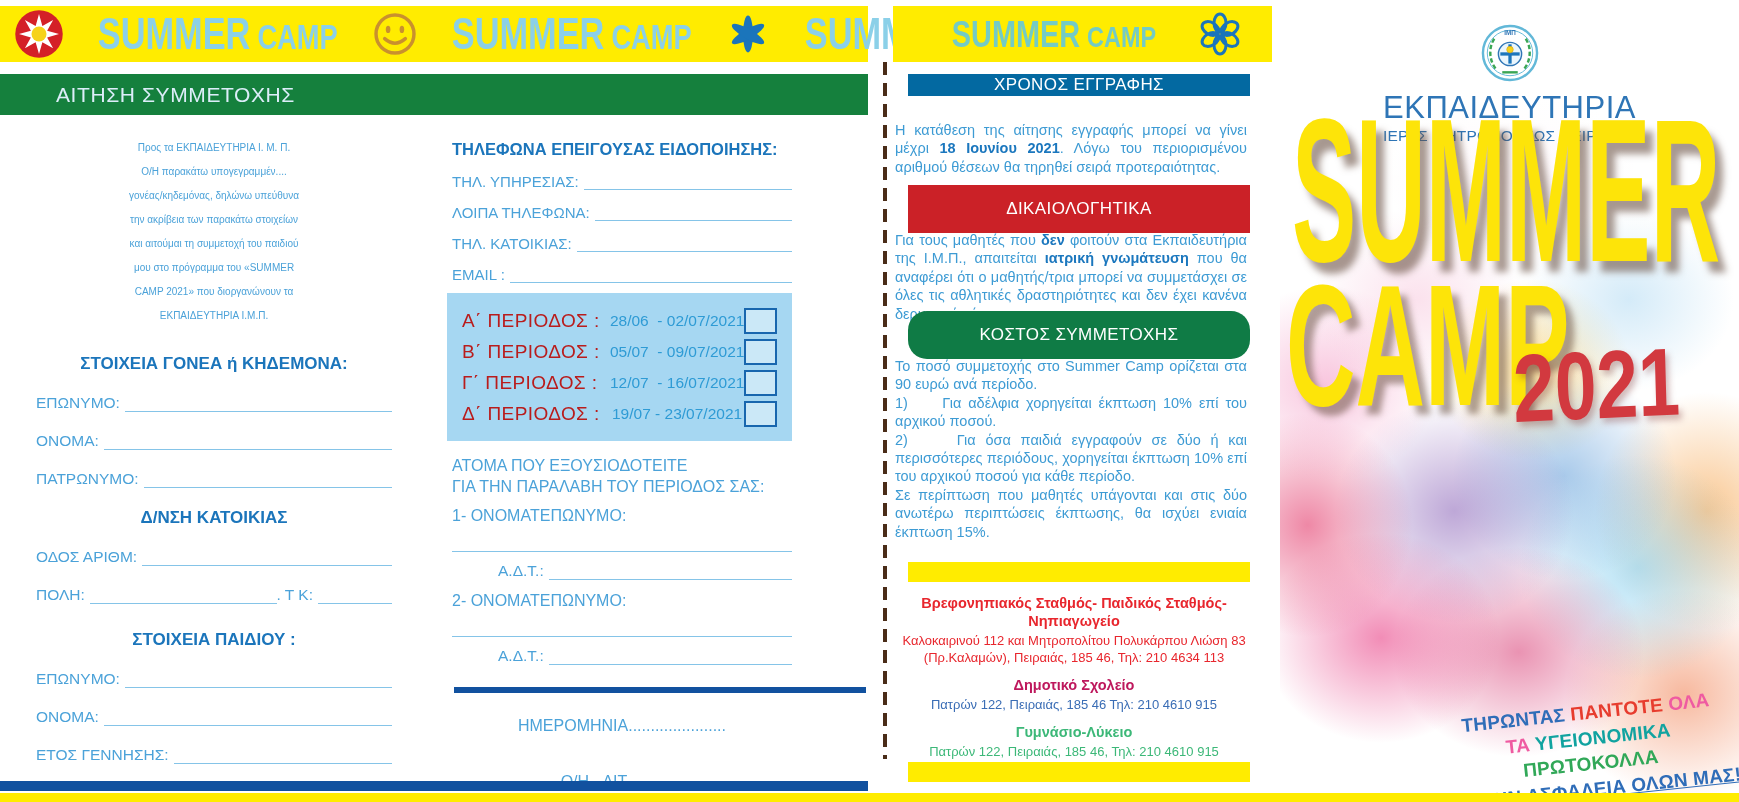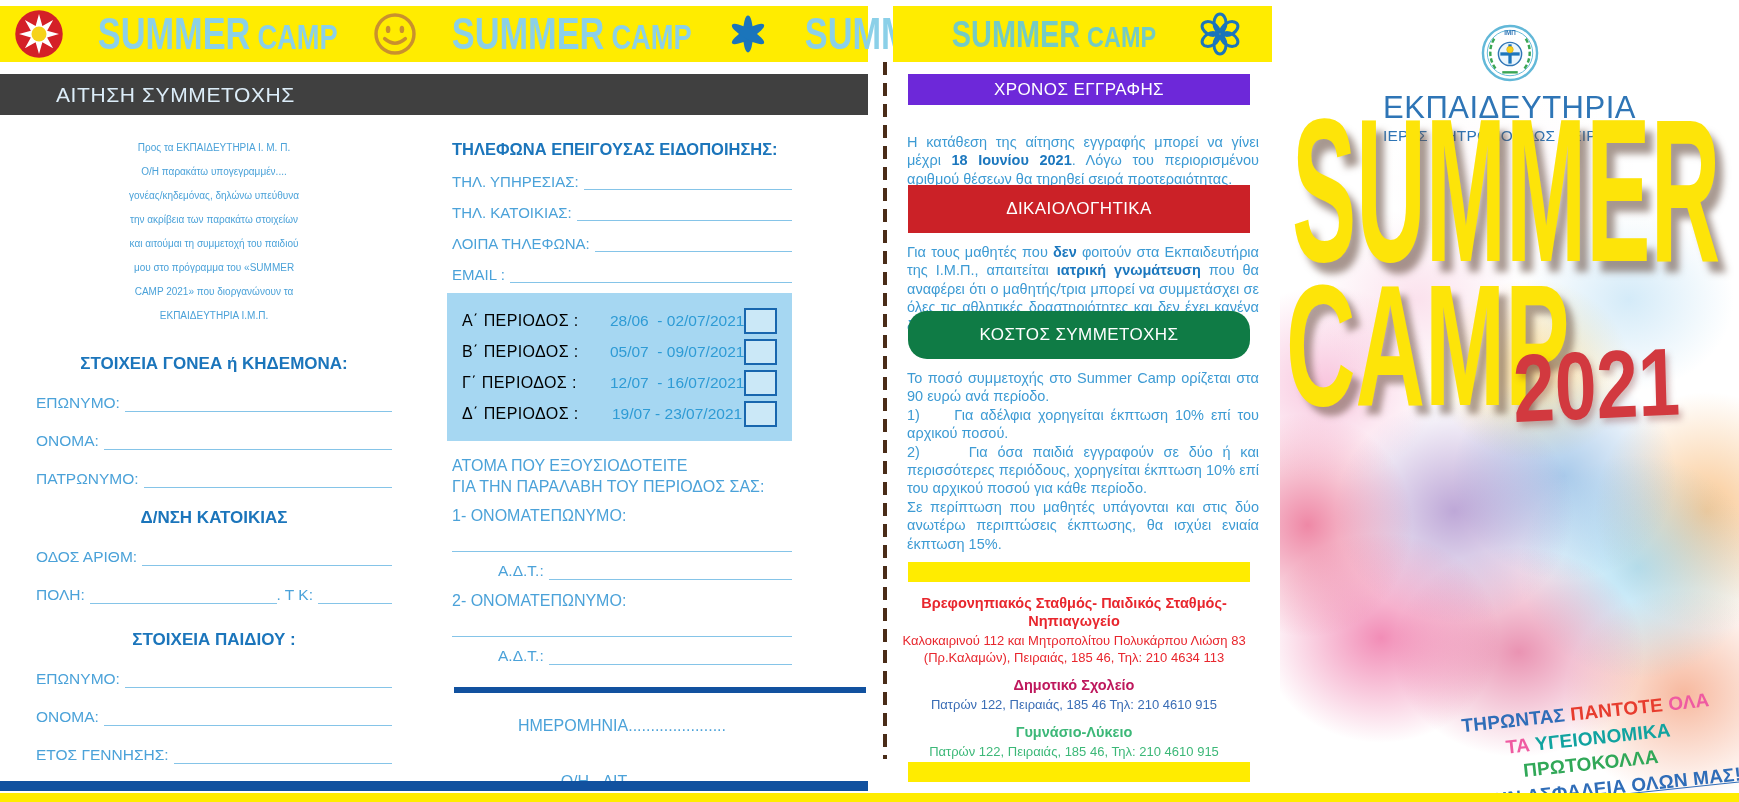--- a/index.html
+++ b/index.html
@@ -13,66 +13,66 @@
   .p3-banner{position:absolute;left:893px;top:6px;width:379px;height:56px;background:#ffec00;
              display:flex;align-items:center;justify-content:center;gap:14px;}
   .bgroup{display:inline-flex;align-items:baseline;gap:9px;transform:scaleX(.78);transform-origin:center;}
   .bw1{font-weight:bold;font-size:44px;color:#8bd0e8;line-height:1;}
   .bw2{font-weight:bold;font-size:35px;color:#8bd0e8;line-height:1;}
   .bgroup3 .bw1{font-size:37px;color:#74cbc5;}
   .bgroup3 .bw2{font-size:30px;color:#74cbc5;}
   .bicon{flex:0 0 auto;}
 
   
-  .lp-titlebar{position:absolute;left:0;top:74px;width:868px;height:41px;background:#404040;
+  .lp-titlebar{position:absolute;left:0;top:74px;width:868px;height:41px;background:#15803d;
                display:flex;align-items:center;padding-left:56px;box-sizing:border-box;}
   .lp-titlebar span{color:#dcedf9;font-size:21px;letter-spacing:.6px;}
 
   .col1{position:absolute;left:36px;top:136px;width:356px;}
   .col2{position:absolute;left:452px;top:140px;width:340px;}
 
   .intro{margin:0;font-size:10px;line-height:24px;color:#4ba2d9;text-align:center;white-space:pre-line;}
   .sec{margin:26px 0 0 0;font-size:17px;font-weight:bold;color:#1b75bb;text-align:center;}
   .sec.addr{margin-top:20px;}
   .frow{display:flex;align-items:flex-end;height:19px;margin-top:19px;}
   .flab{font-size:15.5px;color:#4ba2d9;white-space:pre;}
   .fline{flex:1;border-bottom:1.6px solid #85c4e8;height:15px;margin-left:5px;}
   .fline.zip{flex:0 0 74px;}
 
   .sec2{margin:0;font-size:16.5px;font-weight:bold;color:#1b75bb;}
   .ph-row{display:flex;align-items:flex-end;height:18px;margin-top:13px;}
   .ph-row .flab{font-size:15px;}
 
   .periods{margin:10px 0 0 -5px;width:345px;box-sizing:border-box;background:#a6d7f2;padding:12px 15px;}
   .prow{display:flex;align-items:center;height:31px;}
-  .plab{font-size:16px;color:#000000;letter-spacing:.4px;width:150px;white-space:pre;}
+  .plab{font-size:19px;color:#b91c1c;letter-spacing:.4px;width:150px;white-space:pre;}
   .pdates{font-size:15.5px;color:#2e9bd5;white-space:pre;}
   .pbox{margin-left:auto;width:29px;height:22px;border:2.5px solid #1866ae;background:rgba(255,255,255,.42);}
 
   .auth-head{margin-top:14px;font-size:16px;line-height:1.32;color:#4ba2d9;white-space:pre-line;}
   .auth-label{margin-top:10px;font-size:16px;color:#4ba2d9;}
   .full-line{height:26px;border-bottom:1.6px solid #85c4e8;}
   .adt-row{display:flex;align-items:flex-end;height:18px;margin:10px 0 0 46px;}
   .adt-row .flab{font-size:15.5px;}
   .e2{margin-top:12px;}
   .divider{margin:22px 0 0 2px;width:412px;height:6px;background:#11519f;}
   .date-line{margin-top:24px;text-align:center;font-size:16px;color:#4ba2d9;}
   .sig-line{margin-top:38px;text-align:center;font-size:16px;color:#4ba2d9;white-space:pre;}
 
   
   .fold{position:absolute;left:883px;top:62px;width:3.5px;height:697px;
         background:repeating-linear-gradient(to bottom,#4a2c18 0 13px,transparent 13px 21px);}
 
   
   .p3-bar{position:absolute;left:908px;width:342px;height:48px;display:flex;align-items:center;justify-content:center;}
   .p3-bar span{color:#ffffff;font-size:17px;letter-spacing:.4px;}
-  .bar-cyan{top:74px;height:31px;background:#6d28d9;}
+  .bar-cyan{top:74px;height:22px;background:#0369a1;}
   .bar-red{top:185px;background:#cb2127;}
   .bar-green{top:311px;background:#0f7b45;border-radius:19px;}
-  .p3-text{position:absolute;left:895px;width:352px;margin:12px;font-size:14.5px;line-height:1.27;
+  .p3-text{position:absolute;left:895px;width:352px;margin:0;font-size:14.5px;line-height:1.27;
            color:#3d9bd4;text-align:justify;white-space:pre-line;}
   .t-enroll{top:121px;}
   .t-docs{top:231px;}
   .t-cost{top:357px;}
   .p3-yellow{position:absolute;left:908px;width:342px;height:20px;background:#ffec00;}
   .y1{top:562px;} .y2{top:762px;}
   .contacts{position:absolute;left:888px;top:594px;width:372px;text-align:center;}
   .contact{margin-bottom:9px;}
   .cname{font-size:14.5px;font-weight:bold;line-height:1.25;white-space:pre-line;}
   .caddr{font-size:13px;line-height:1.3;margin-top:3px;white-space:pre-line;}
@@ -213,25 +213,25 @@
     </div>
   </div>
 
   <div class="col2">
     <div class="sec2">ΤΗΛΕΦΩΝΑ  ΕΠΕΙΓΟΥΣΑΣ ΕΙΔΟΠΟΙΗΣΗΣ:</div>
     <div class="ph-row">
       <span class="flab">ΤΗΛ. ΥΠΗΡΕΣΙΑΣ:</span>
       <span class="fline"></span>
     </div>
     <div class="ph-row">
+      <span class="flab">ΛΟΙΠΑ ΤΗΛΕΦΩΝΑ:</span>
+      <span class="fline"></span>
+    </div>
+    <div class="ph-row">
       <span class="flab">ΤΗΛ. ΚΑΤΟΙΚΙΑΣ:</span>
-      <span class="fline"></span>
-    </div>
-    <div class="ph-row">
-      <span class="flab">ΛΟΙΠΑ ΤΗΛΕΦΩΝΑ:</span>
       <span class="fline"></span>
     </div>
     <div class="ph-row">
       <span class="flab">EMAIL :</span>
       <span class="fline"></span>
     </div>
 
     <div class="periods">
       <div class="prow">
         <span class="plab">Α΄ ΠΕΡΙΟΔΟΣ :</span>

